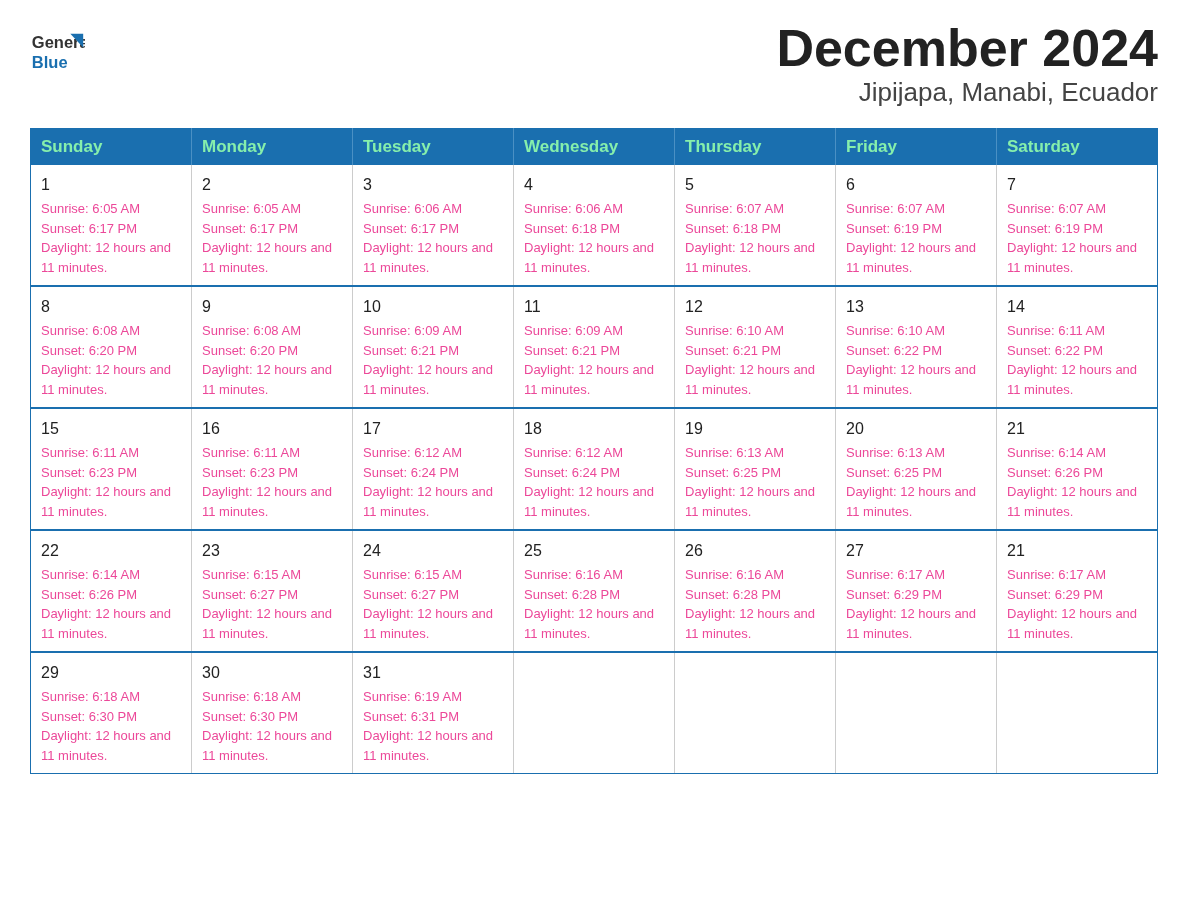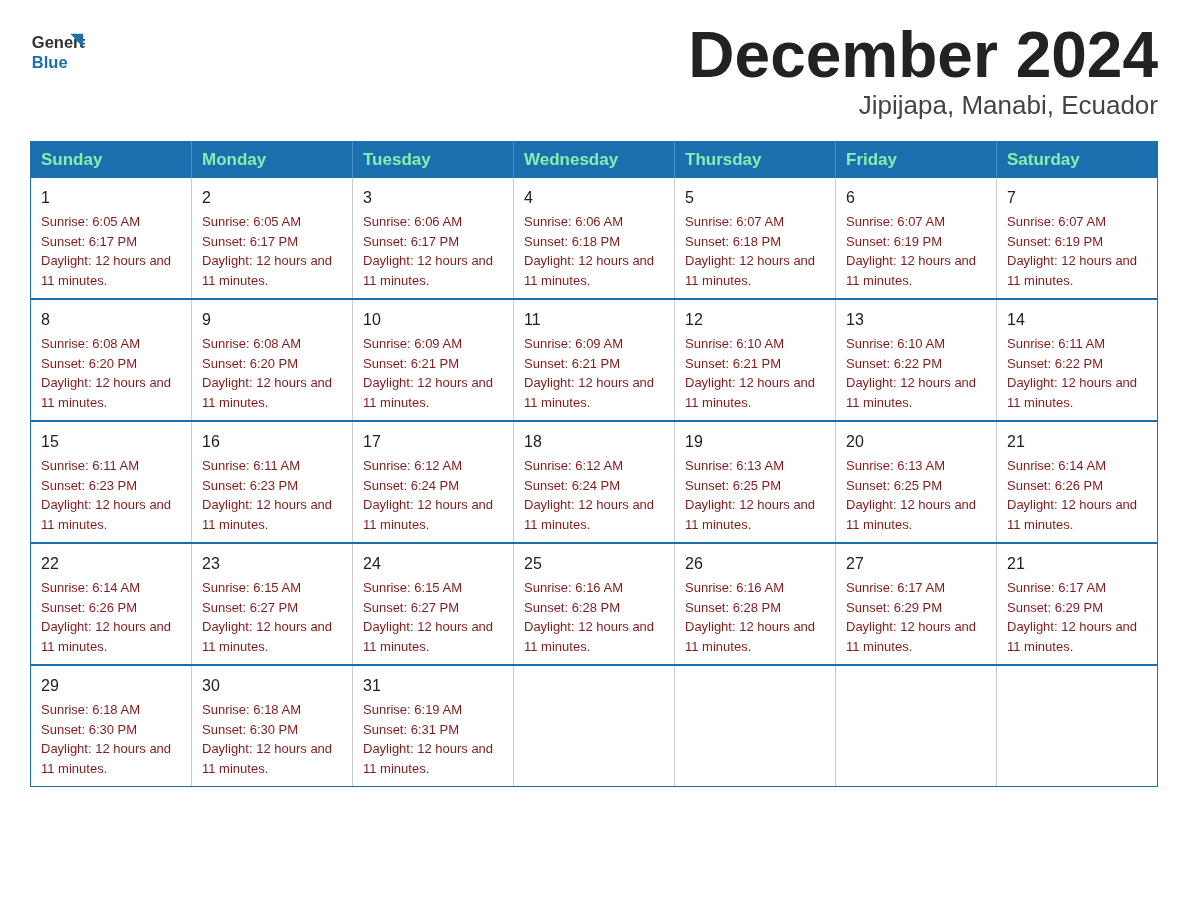--- a/index.html
+++ b/index.html
@@ -13,21 +13,21 @@
     .header {
       display: flex;
       justify-content: space-between;
       align-items: flex-start;
       margin-bottom: 20px;
     }
     .title-area {
       text-align: right;
     }
     .month-title {
-      font-size: 64px;
+      font-size: 52px;
       font-weight: bold;
       color: #222;
       line-height: 1.1;
     }
     .location-title {
       font-size: 26px;
       color: #444;
       margin-top: 0;
     }
     .calendar-table {
@@ -66,21 +66,21 @@
     }
     .day-number {
       font-size: 16px;
       font-weight: normal;
       color: #222;
       display: block;
       margin-bottom: 2px;
     }
     .day-info {
       font-size: 13px;
-      color: #7f1d1d;
+      color: #ec4899;
     }
     .empty-cell {
       background: #fff;
     }
     
     .logo-container {
       display: flex;
       align-items: center;
     }
     .logo-svg {

